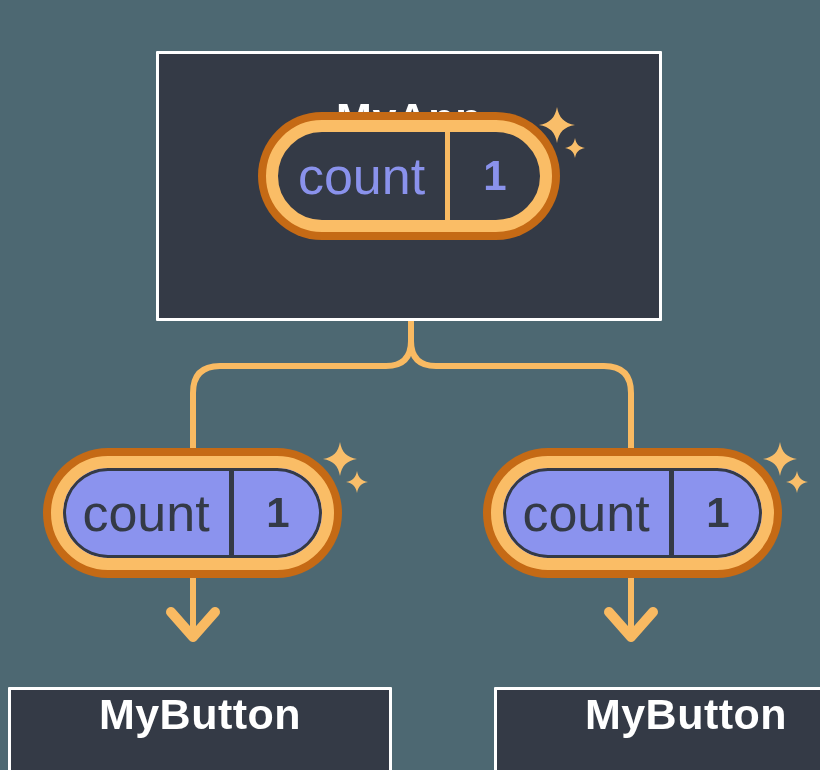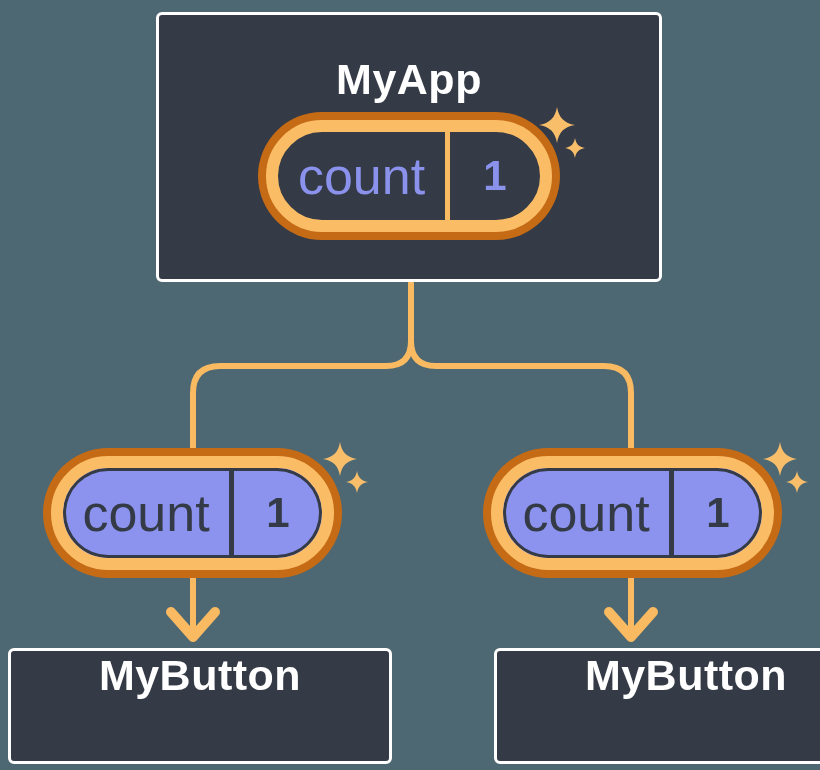--- a/index.html
+++ b/index.html
@@ -39,21 +39,22 @@
     stroke-linecap: round;
     stroke-linejoin: round;
   }
   .star { fill: var(--sparkle); }
 
   .node {
     position: absolute;
     z-index: 2;
     background: var(--node-fill);
     border: 3px solid var(--node-border);
-    border-radius: 6px;
+    border-radius: 1px;
+    margin-top: 39px;
   }
   .node-root { left: 156px; top: 12px; width: 506px; height: 270px; }
   .node-title {
     color: var(--text-light);
     font-size: 43px;
     font-weight: 600;
     letter-spacing: 0.5px;
     text-align: center;
     white-space: nowrap;
   }

